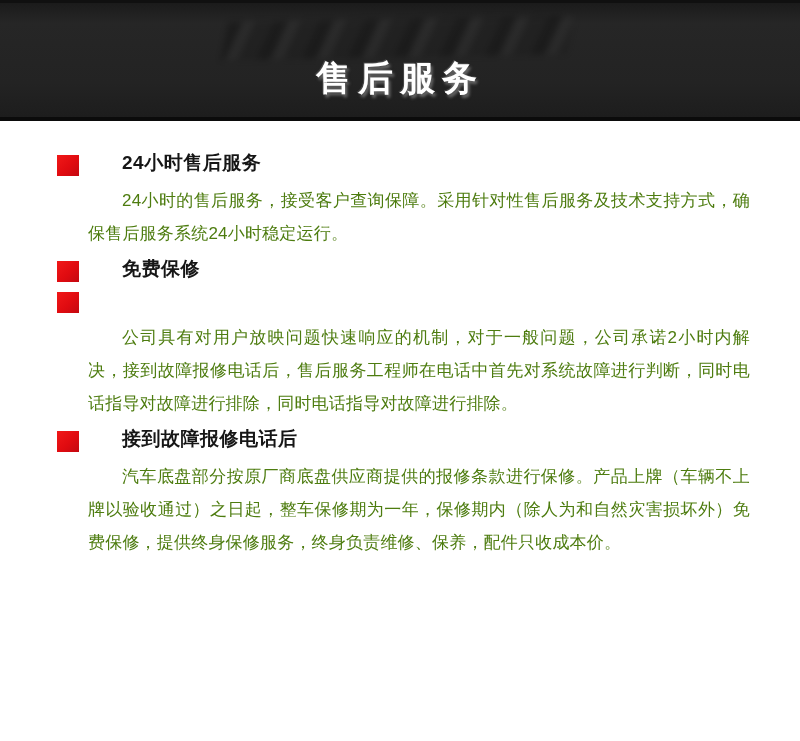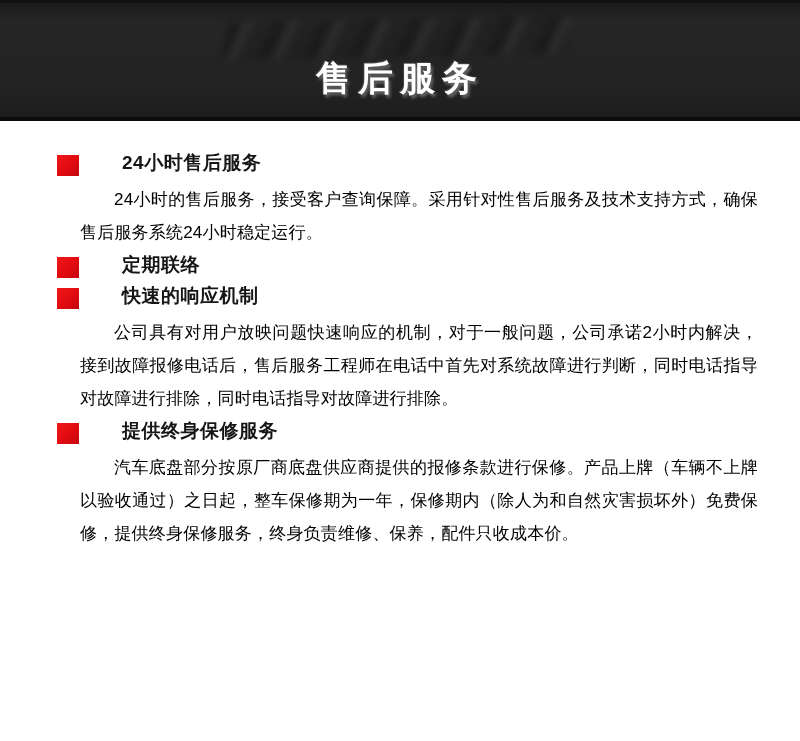--- a/index.html
+++ b/index.html
@@ -68,24 +68,24 @@
     flex: 0 0 auto;
   }
   .sec-head h2 {
     margin: 0;
     font-size: 19px;
     font-weight: bold;
     color: #161616;
     letter-spacing: 0.5px;
   }
   .sec p {
-    margin: 0;
+    margin: 8px;
     font-size: 17px;
     line-height: 33px;
-    color: #000000;
+    color: #4d7c0f;
     text-indent: 2em;
     text-align: justify;
     letter-spacing: 0.2px;
   }
 </style>
 </head>
 <body>
 
 <div class="page">
 
@@ -100,34 +100,33 @@
       <div class="sec-head">
         <span class="bullet"></span>
         <h2>24小时售后服务</h2>
       </div>
       <p>24小时的售后服务，接受客户查询保障。采用针对性售后服务及技术支持方式，确保售后服务系统24小时稳定运行。</p>
     </section>
 
     <section class="sec">
       <div class="sec-head">
         <span class="bullet"></span>
-        <h2>定期联络</h2>
+        <h2>免费保修</h2>
       </div>
     </section>
 
     <section class="sec">
       <div class="sec-head">
         <span class="bullet"></span>
-        <h2>快速的响应机制</h2>
       </div>
       <p>公司具有对用户放映问题快速响应的机制，对于一般问题，公司承诺2小时内解决，接到故障报修电话后，售后服务工程师在电话中首先对系统故障进行判断，同时电话指导对故障进行排除，同时电话指导对故障进行排除。</p>
     </section>
 
     <section class="sec">
       <div class="sec-head">
         <span class="bullet"></span>
-        <h2>提供终身保修服务</h2>
+        <h2>接到故障报修电话后</h2>
       </div>
       <p>汽车底盘部分按原厂商底盘供应商提供的报修条款进行保修。产品上牌（车辆不上牌以验收通过）之日起，整车保修期为一年，保修期内（除人为和自然灾害损坏外）免费保修，提供终身保修服务，终身负责维修、保养，配件只收成本价。</p>
     </section>
 
   </main>
 </div>
 
 </body></html>

